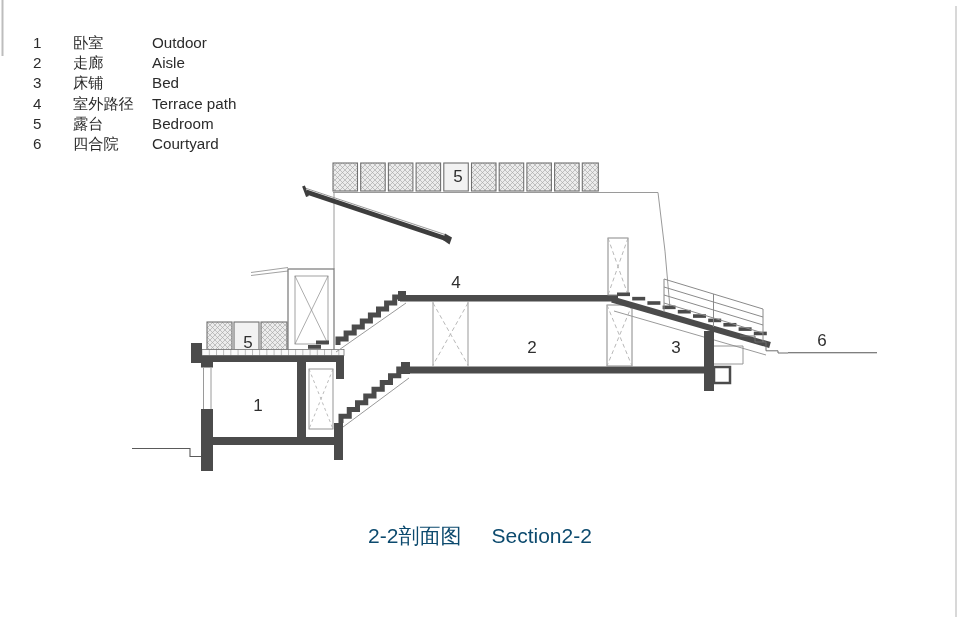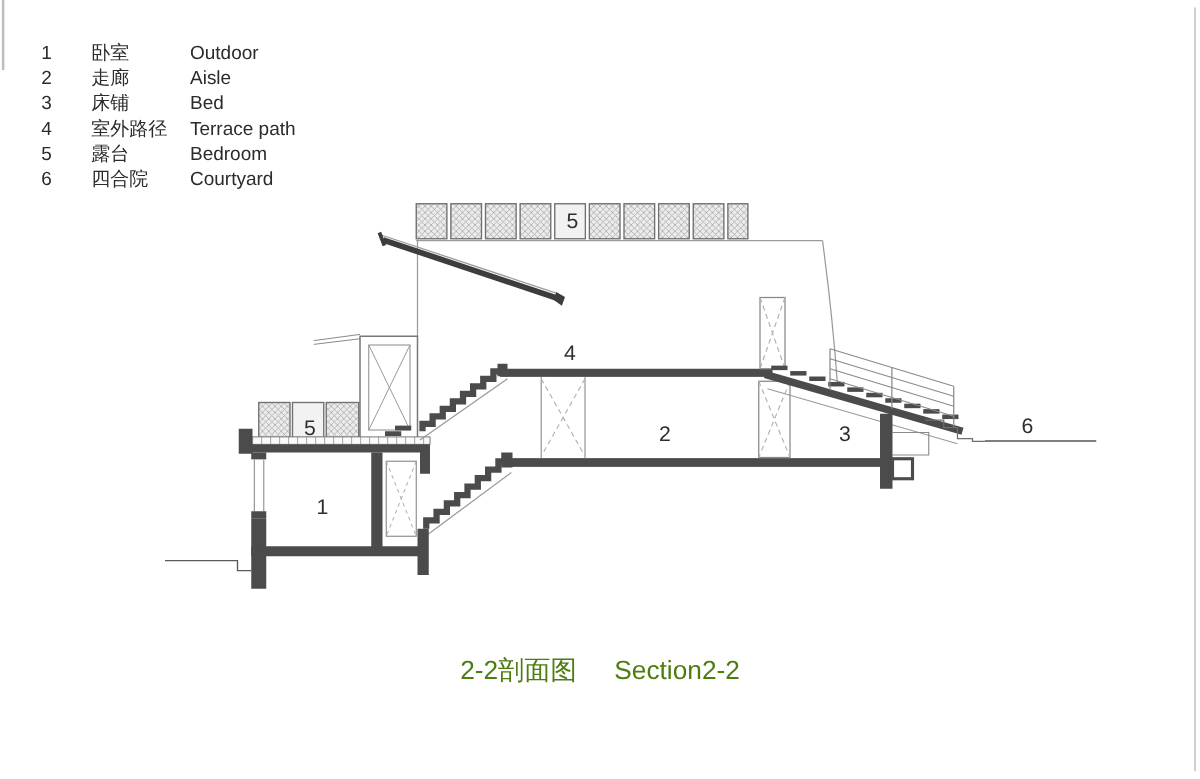--- a/index.html
+++ b/index.html
@@ -10,21 +10,21 @@
   .stage svg{position:absolute;left:0;top:0;}
   
   .legend{position:absolute;left:33px;top:33px;font-size:15.2px;line-height:20.2px;}
   .legend-row{display:flex;white-space:nowrap;}
   .legend-num{width:16px;text-align:left;}
   .legend-zh{width:79px;margin-left:24px;}
   .legend-en{margin-left:0;}
   
   .lbl{position:absolute;transform:translate(-50%,-50%);font-size:17px;color:#2f2f2f;}
   
-  .title{position:absolute;left:0;top:522px;width:960px;text-align:center;font-size:21px;color:#4d7c0f;}
+  .title{position:absolute;left:0;top:522px;width:960px;text-align:center;font-size:21px;color:#0c4a6e;}
   .title .zh{margin-right:30px;}
 </style>
 </head>
 <body>
 
 <div class="stage">
 
   <svg width="960" height="623" viewBox="0 0 960 623">
     <defs>
       <pattern id="crosshatch" width="5" height="5" patternUnits="userSpaceOnUse">

